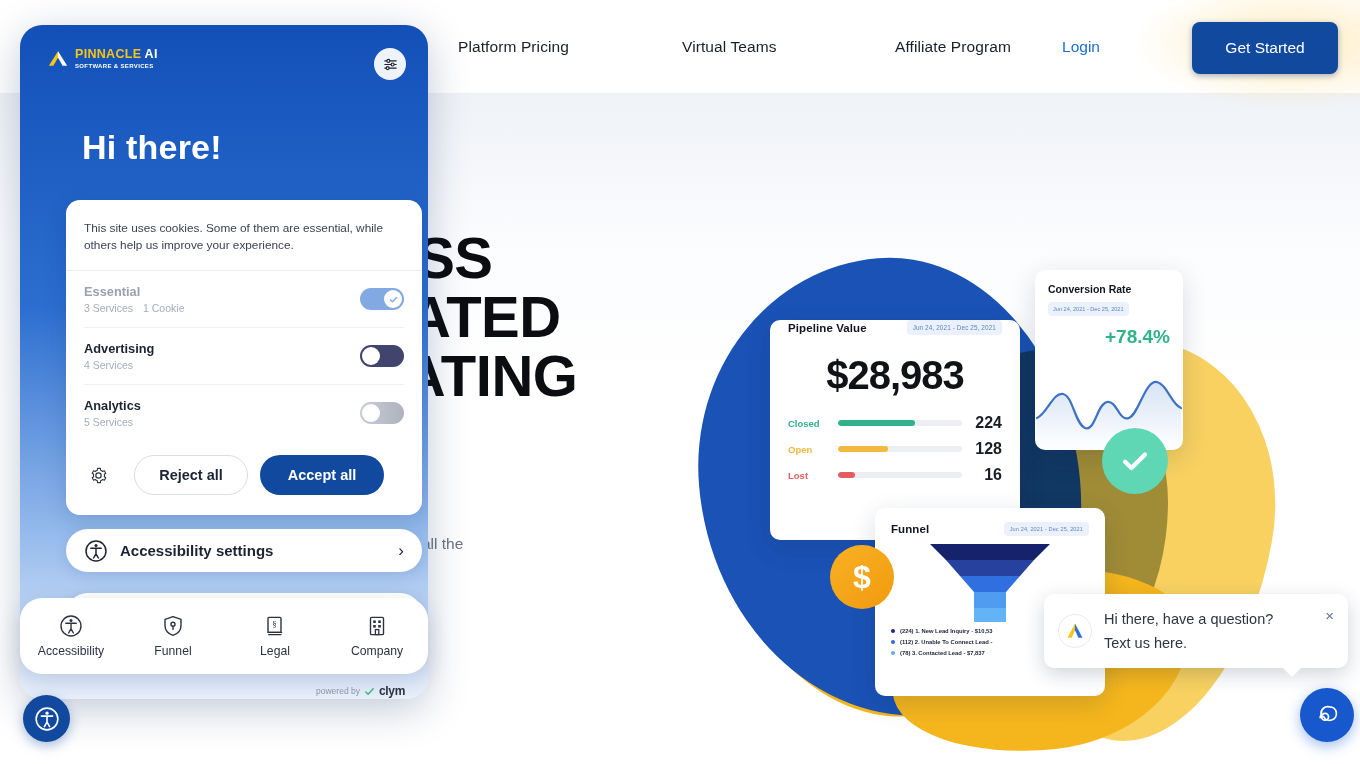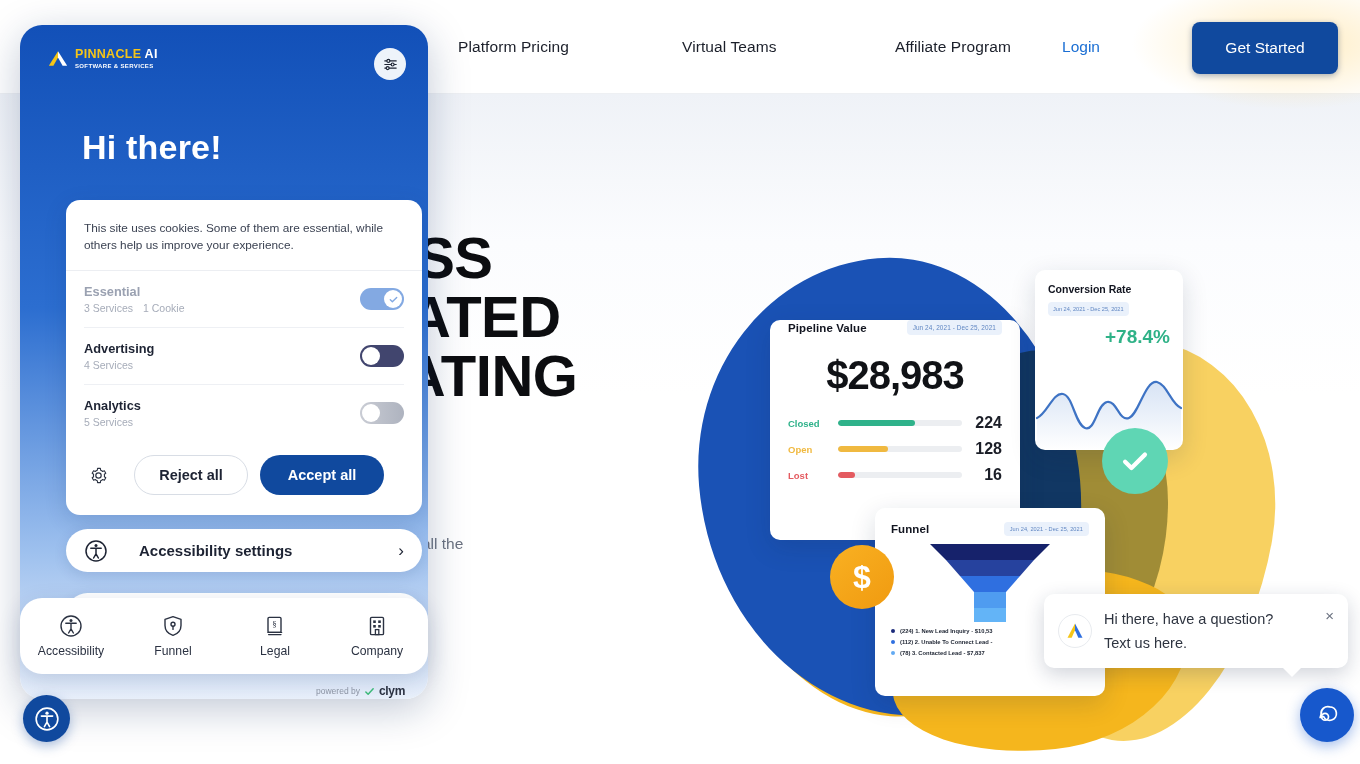--- a/index.html
+++ b/index.html
@@ -237,21 +237,21 @@
   }
   .btn-accept {
     margin-left: 12px; width: 124px; height: 40px; border-radius: 20px;
     background: #10499e; color: #fff;
     font-size: 14.5px; font-weight: 700; display: flex; align-items: center; justify-content: center; cursor: pointer;
   }
 
   .a11y-row {
     position: absolute; left: 46px; top: 504px; width: 356px; height: 43px;
     background: #fff; border-radius: 22px; box-shadow: 0 4px 14px rgba(15,45,100,.12);
-    display: flex; align-items: center; padding: 0 18px; cursor: pointer; gap: 19px;
+    display: flex; align-items: center; padding: 0 18px; cursor: pointer;
   }
   .a11y-label { margin-left: 12px; font-size: 15px; font-weight: 700; color: #1d2333; flex: 1; }
   .a11y-chev { color: #1d2333; font-size: 17px; }
 
   .partial-row {
     position: absolute; left: 46px; top: 568px; width: 356px; height: 43px;
     background: #fff; border-radius: 22px; box-shadow: 0 4px 14px rgba(15,45,100,.12);
   }
 
   .clym-tabs {

